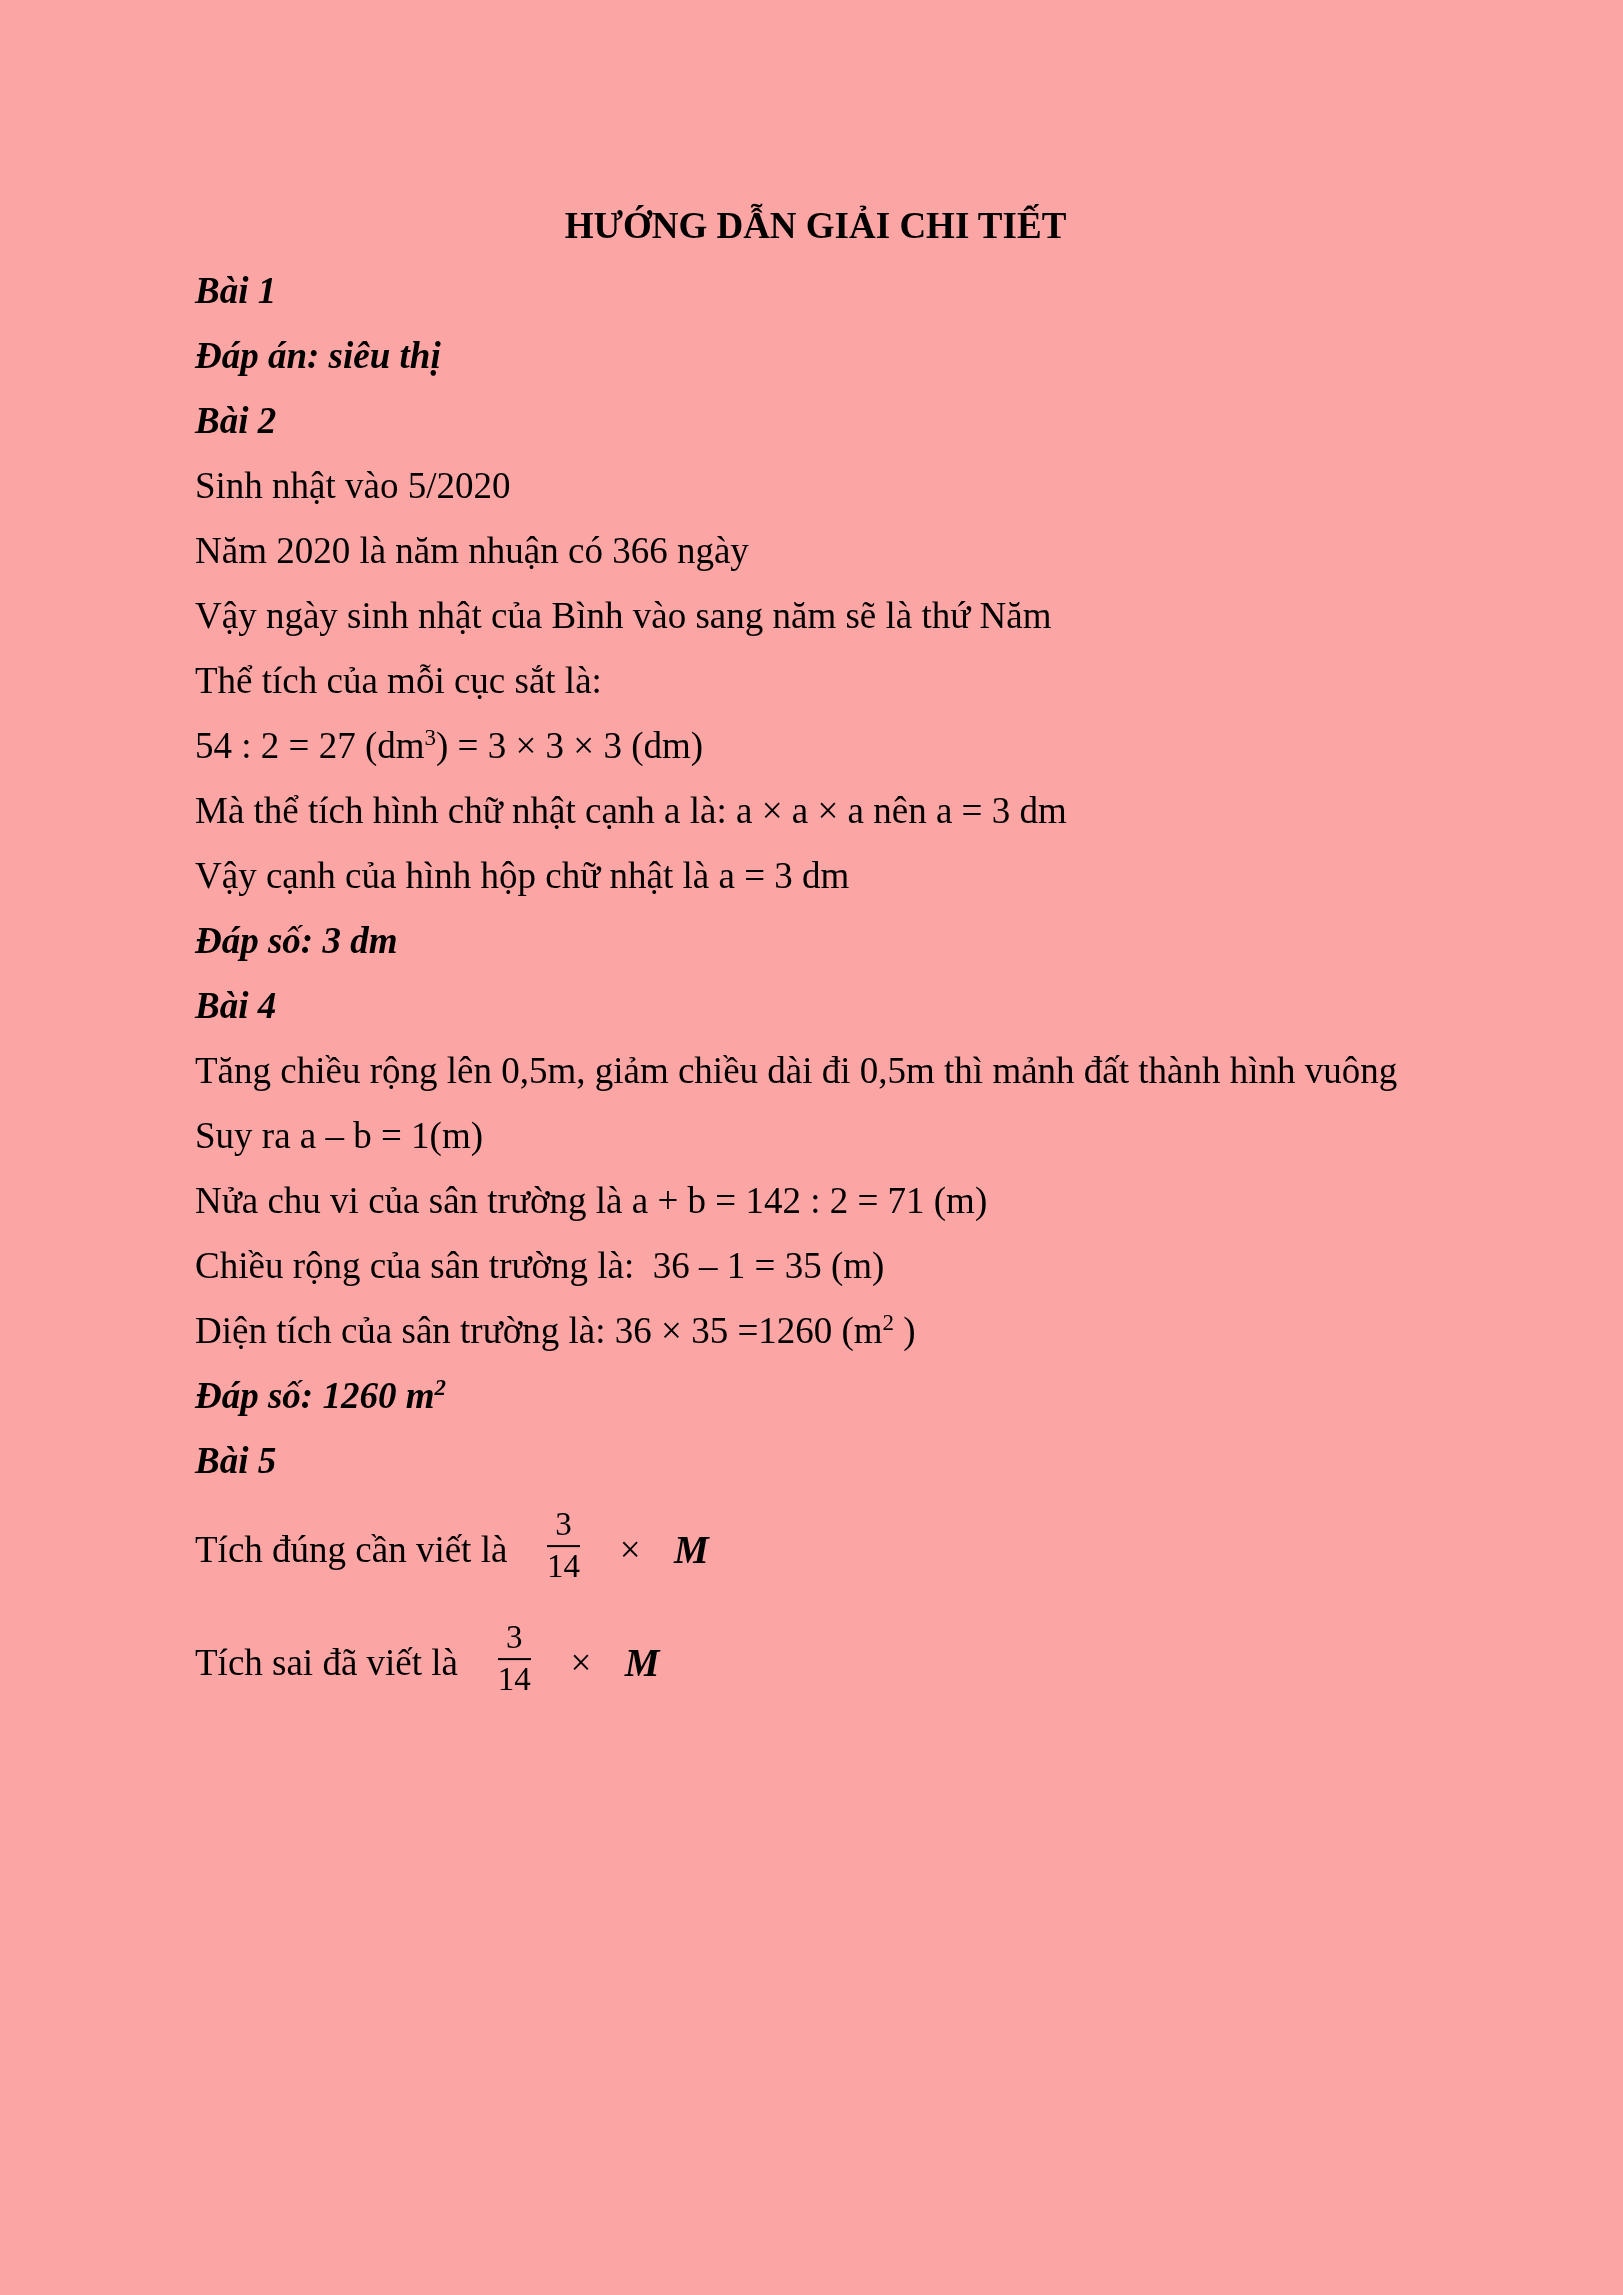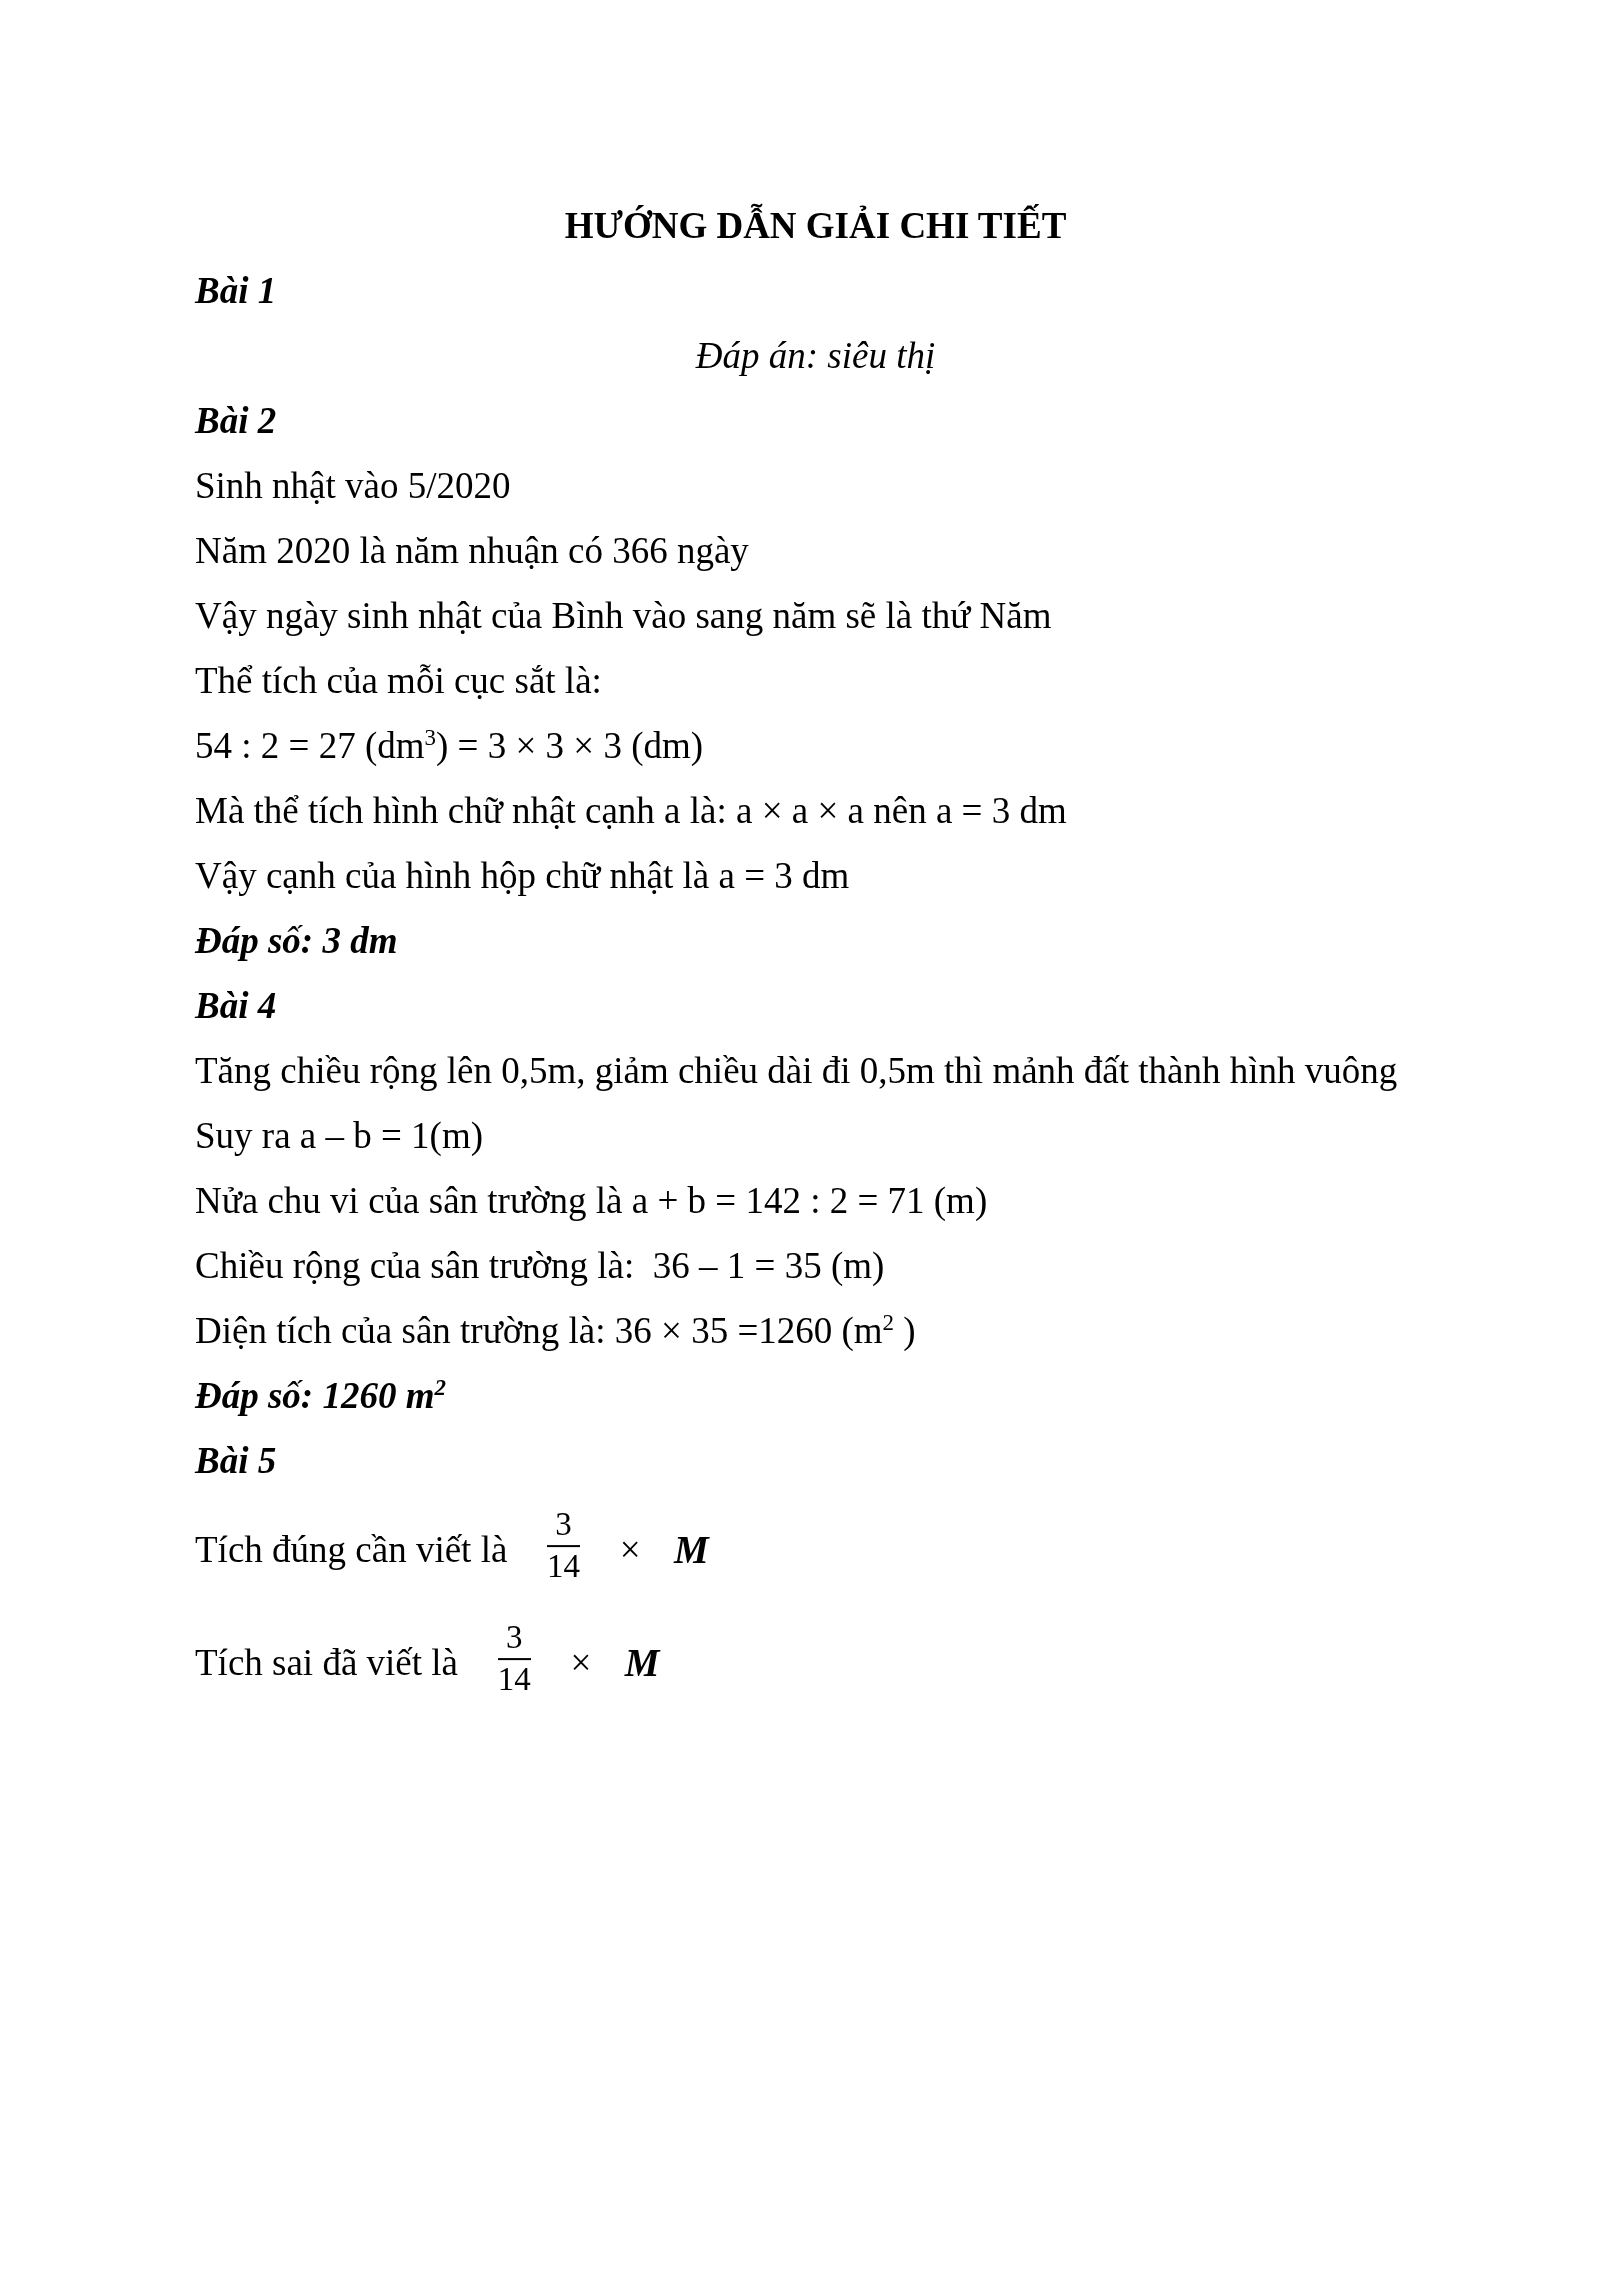--- a/index.html
+++ b/index.html
@@ -30,21 +30,21 @@
     margin: 0;
     white-space: pre;
     font-weight: normal;
     font-style: normal;
   }
   .line.title {
     text-align: center;
     font-weight: bold;
   }
   .line.bold { font-weight: bold; font-style: italic; }
-  .line.bolditalic { font-weight: normal; font-style: italic; text-align: center; }
+  .line.bolditalic { font-weight: bold; font-style: italic; }
   .line.tall {
     height: 113px;
     display: flex;
     align-items: center;
     line-height: normal;
     gap: 24px;
   }
   .seg { white-space: pre; }
   sup.sup {
     font-size: 0.62em;
@@ -74,21 +74,21 @@
   .mvar {
     font-style: italic;
     font-weight: 600;
     font-size: 39px;
     white-space: pre;
   }
 </style>
 </head>
 <body>
 
-<div class="page" style="background: #ffffff; color: rgb(0, 0, 0);">
+<div class="page" style="background: #fca5a5; color: rgb(0, 0, 0);">
   <div class="content">
     <p class="line title">HƯỚNG DẪN GIẢI CHI TIẾT</p>
     <div id="paragraphs">
         <p class="line bold"><span class="seg">Bài 1</span></p>
         <p class="line bolditalic"><span class="seg">Đáp án: siêu thị</span></p>
         <p class="line bold"><span class="seg">Bài 2</span></p>
         <p class="line normal"><span class="seg">Sinh nhật vào 5/2020</span></p>
         <p class="line normal"><span class="seg">Năm 2020 là năm nhuận có 366 ngày</span></p>
         <p class="line normal"><span class="seg">Vậy ngày sinh nhật của Bình vào sang năm sẽ là thứ Năm</span></p>
         <p class="line normal"><span class="seg">Thể tích của mỗi cục sắt là:</span></p>

